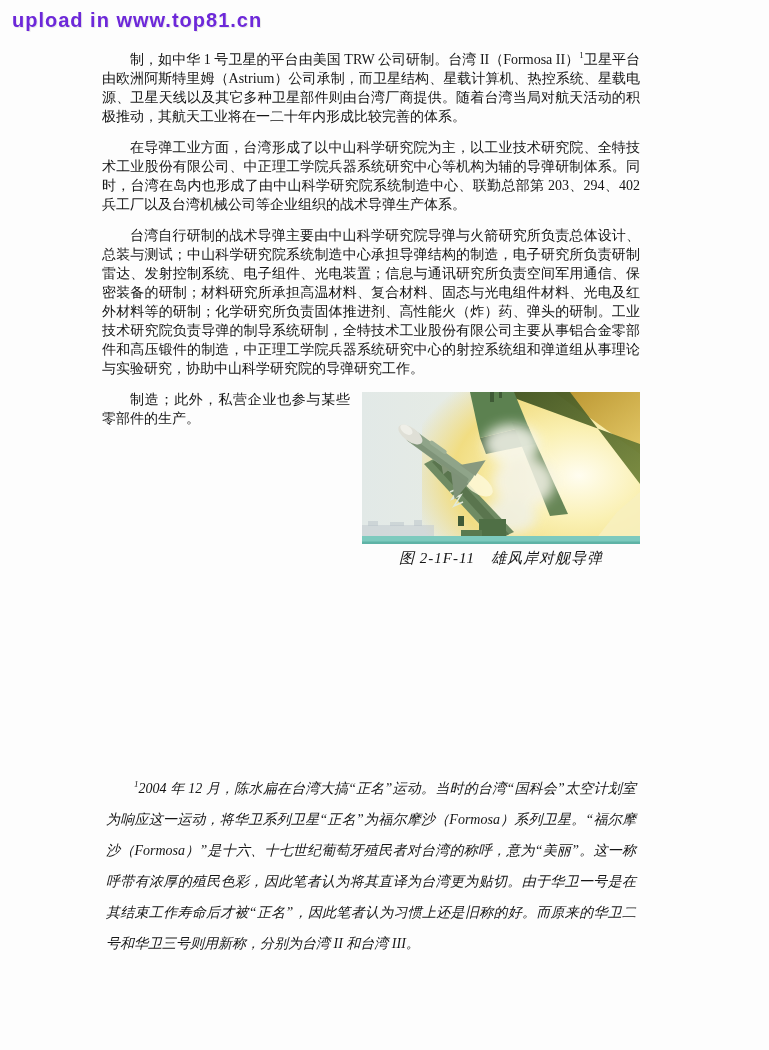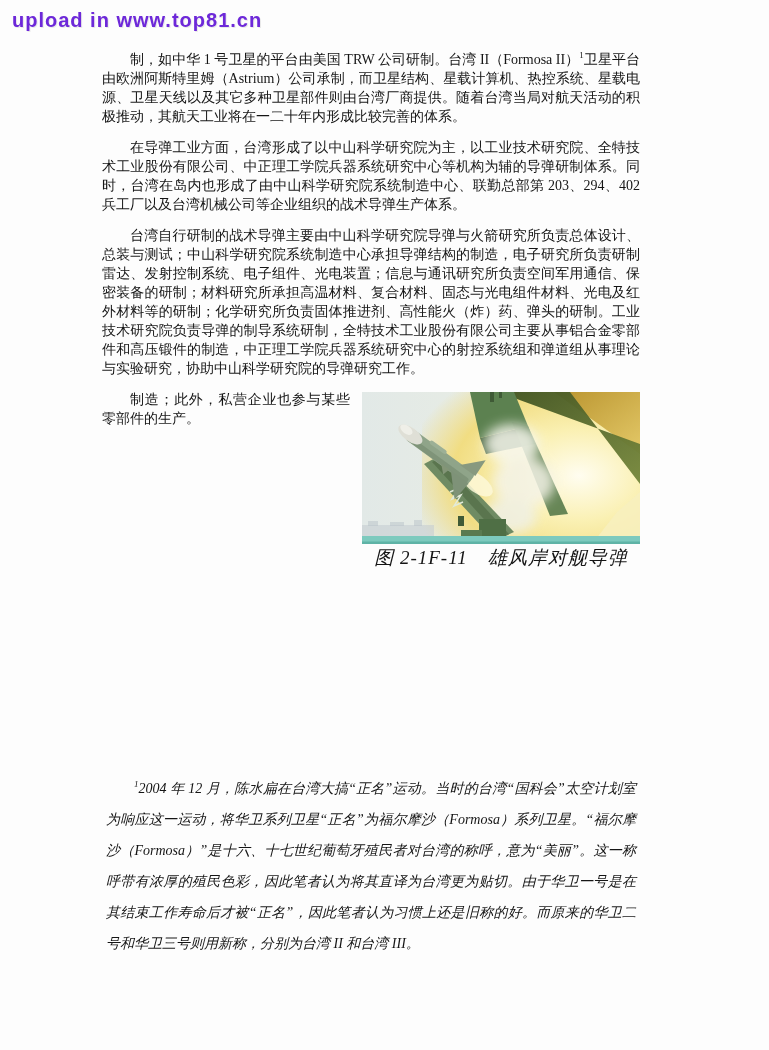--- a/index.html
+++ b/index.html
@@ -26,21 +26,21 @@
   .content p{margin:12px;text-indent:2em;}
   
   .figure{
     float:right;width:278px;
     margin:2px 0 16px 12px;
     display:block;
   }
   .figure svg{display:block;width:278px;height:152px;}
   .figcaption{
     display:block;text-align:center;
-    margin-top:4px;font-size:19px;line-height:20px;
+    margin-top:4px;font-size:15px;line-height:20px;
     font-style:italic;text-indent:0;
     letter-spacing:1px;
   }
   sup.fn-ref{font-size:9px;line-height:0;vertical-align:super;}
   .footnote{
     position:absolute;top:757px;left:90px;width:562px;
     font-size:14px;line-height:31px;
     text-align:justify;text-justify:inter-ideograph;
   }
   .footnote p{margin:16px;text-indent:2em;font-style:italic;}

